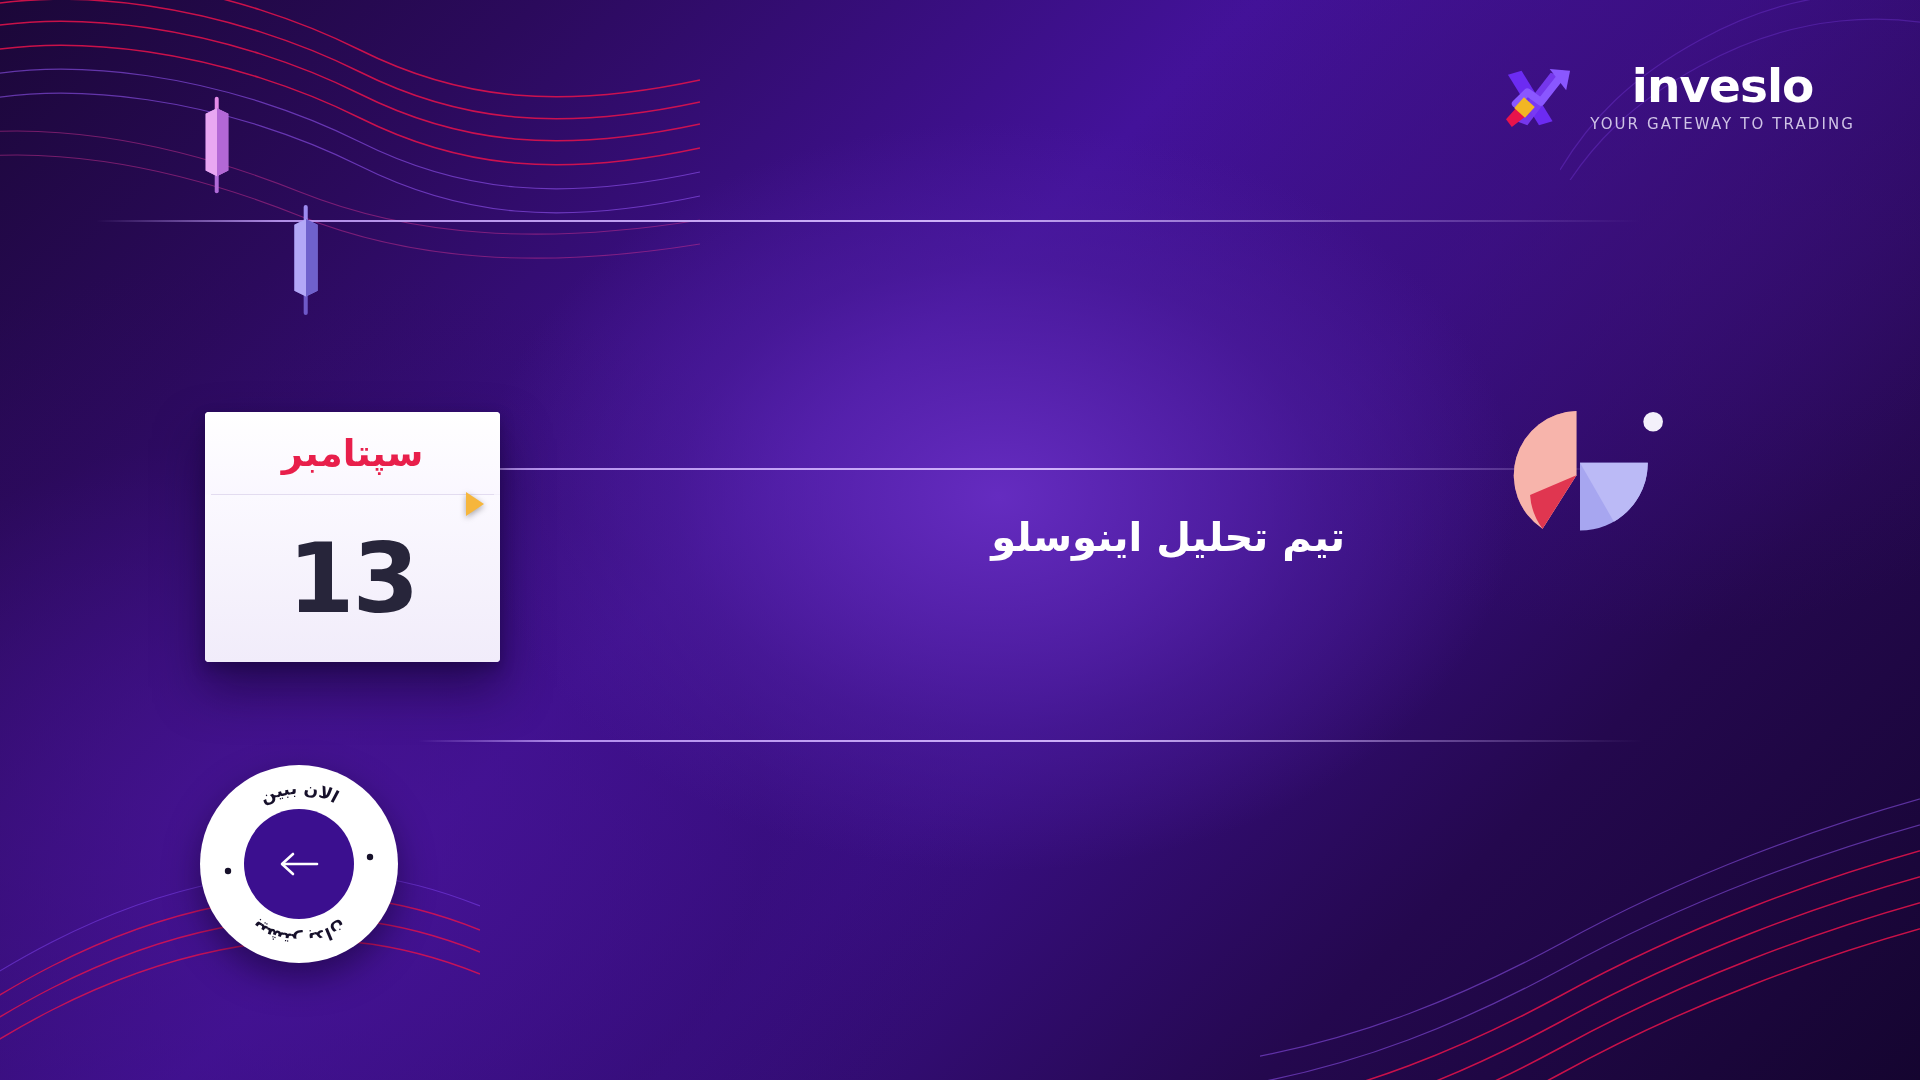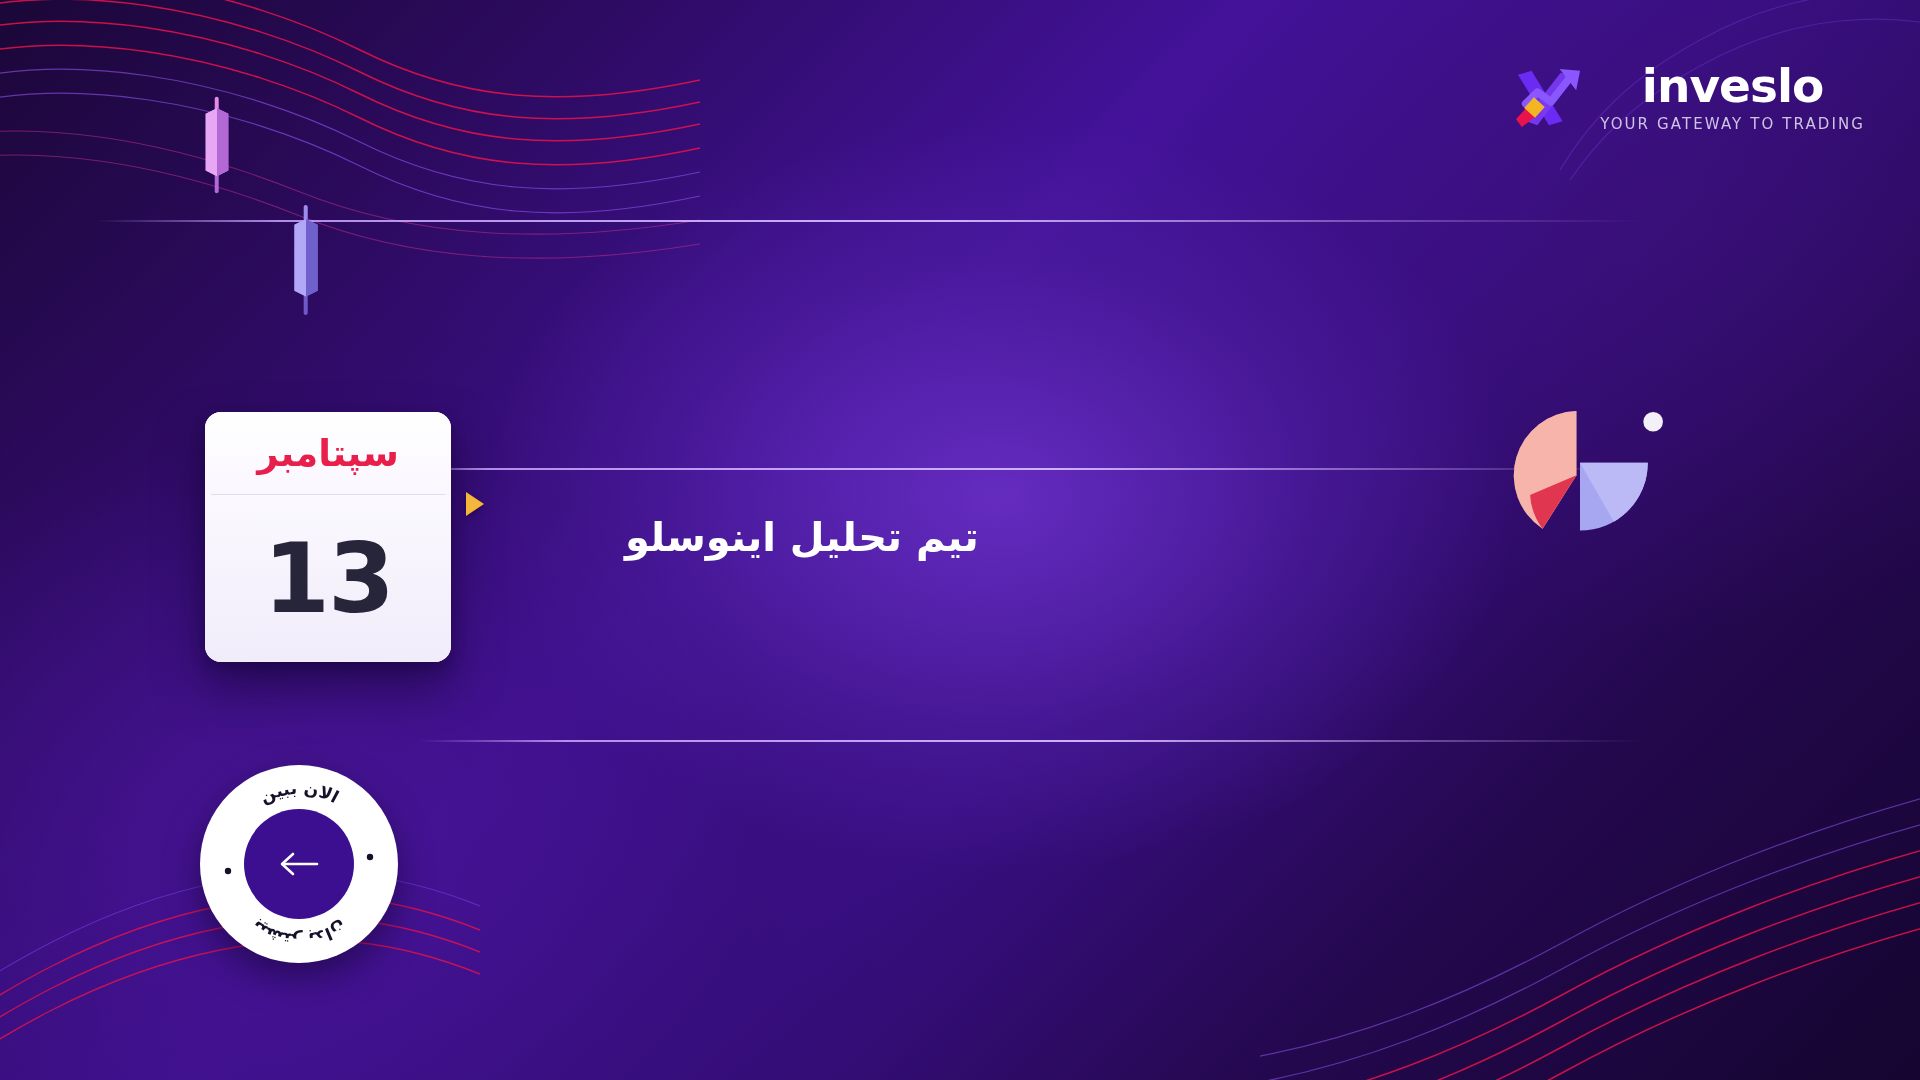--- a/index.html
+++ b/index.html
@@ -32,22 +32,22 @@
   
   .candle{position:absolute;}
 
   .candle-1{left:200px;top:96px;width:34px;height:98px;}
   .candle-2{left:288px;top:205px;width:36px;height:110px;}
 
   
   .pie{position:absolute;left:1490px;top:395px;width:180px;height:165px;}
 
   
-  .calendar{position:absolute;left:205px;top:412px;width:246px;height:250px;
-    border-radius:16px;background:linear-gradient(160deg,#ffffff 0%,#f4f0fb 55%,#ece5f7 100%);
+  .calendar{position:absolute;left:205px;top:412px;width:295px;height:250px;
+    border-radius:4px;background:linear-gradient(160deg,#ffffff 0%,#f4f0fb 55%,#ece5f7 100%);
     box-shadow:0 26px 48px rgba(18,4,48,.55), 0 6px 14px rgba(18,4,48,.35);
     overflow:hidden;}
   .cal-head{height:82px;display:flex;align-items:center;justify-content:center;
     background:linear-gradient(180deg,#ffffff 0%,#faf7ff 100%);}
   .cal-month{font-size:37px;font-weight:700;color:#e81f4b;letter-spacing:0;line-height:1;}
   .cal-sep{height:1px;background:#e3dcf0;margin:0 6px;}
   .cal-body{height:167px;display:flex;align-items:center;justify-content:center;
     background:linear-gradient(180deg,#fbf9ff 0%,#f1ecfa 100%);}
   .cal-day{font-size:96px;font-weight:800;color:#27253a;line-height:1;letter-spacing:-2px;}
   .cal-tab{position:absolute;left:466px;top:492px;width:0;height:0;
@@ -60,27 +60,27 @@
   .stamp-inner{position:absolute;left:50%;top:50%;transform:translate(-50%,-50%);
     width:110px;height:110px;border-radius:50%;background:#3b0f8f;
     display:flex;align-items:center;justify-content:center;}
   .stamp svg.ring-text{position:absolute;inset:0;}
   .stamp .arrow{width:44px;height:30px;}
 
   
   .title{position:absolute;right:455px;top:258px;width:960px;text-align:center;
     font-size:78px;font-weight:800;color:#ffffff;line-height:1.18;letter-spacing:0;
     text-shadow:0 4px 24px rgba(10,2,36,.45);}
-  .subtitle{position:absolute;right:575px;top:513px;width:720px;text-align:left;
+  .subtitle{position:absolute;right:575px;top:513px;width:720px;text-align:right;
     font-size:40px;font-weight:700;color:#ffffff;line-height:1.2;}
   .headline{position:absolute;right:380px;top:805px;width:1140px;text-align:center;
     font-size:46px;font-weight:700;color:#ffffff;line-height:1.3;}
 
   
-  .logo{position:absolute;right:55px;top:62px;display:flex;align-items:center;gap:14px;direction:ltr;}
+  .logo{position:absolute;right:65px;top:62px;display:flex;align-items:center;gap:14px;direction:ltr;}
   .logo-mark{width:74px;height:66px;}
   .logo-text{display:flex;flex-direction:column;align-items:center;}
   .logo-word{font-size:47px;font-weight:700;color:#ffffff;line-height:1;letter-spacing:-1px;}
   .logo-tag{font-size:15px;color:#cfc3e6;letter-spacing:2.1px;margin-top:6px;}
 </style>
 </head>
 <body>
 
 <div class="stage">
 

